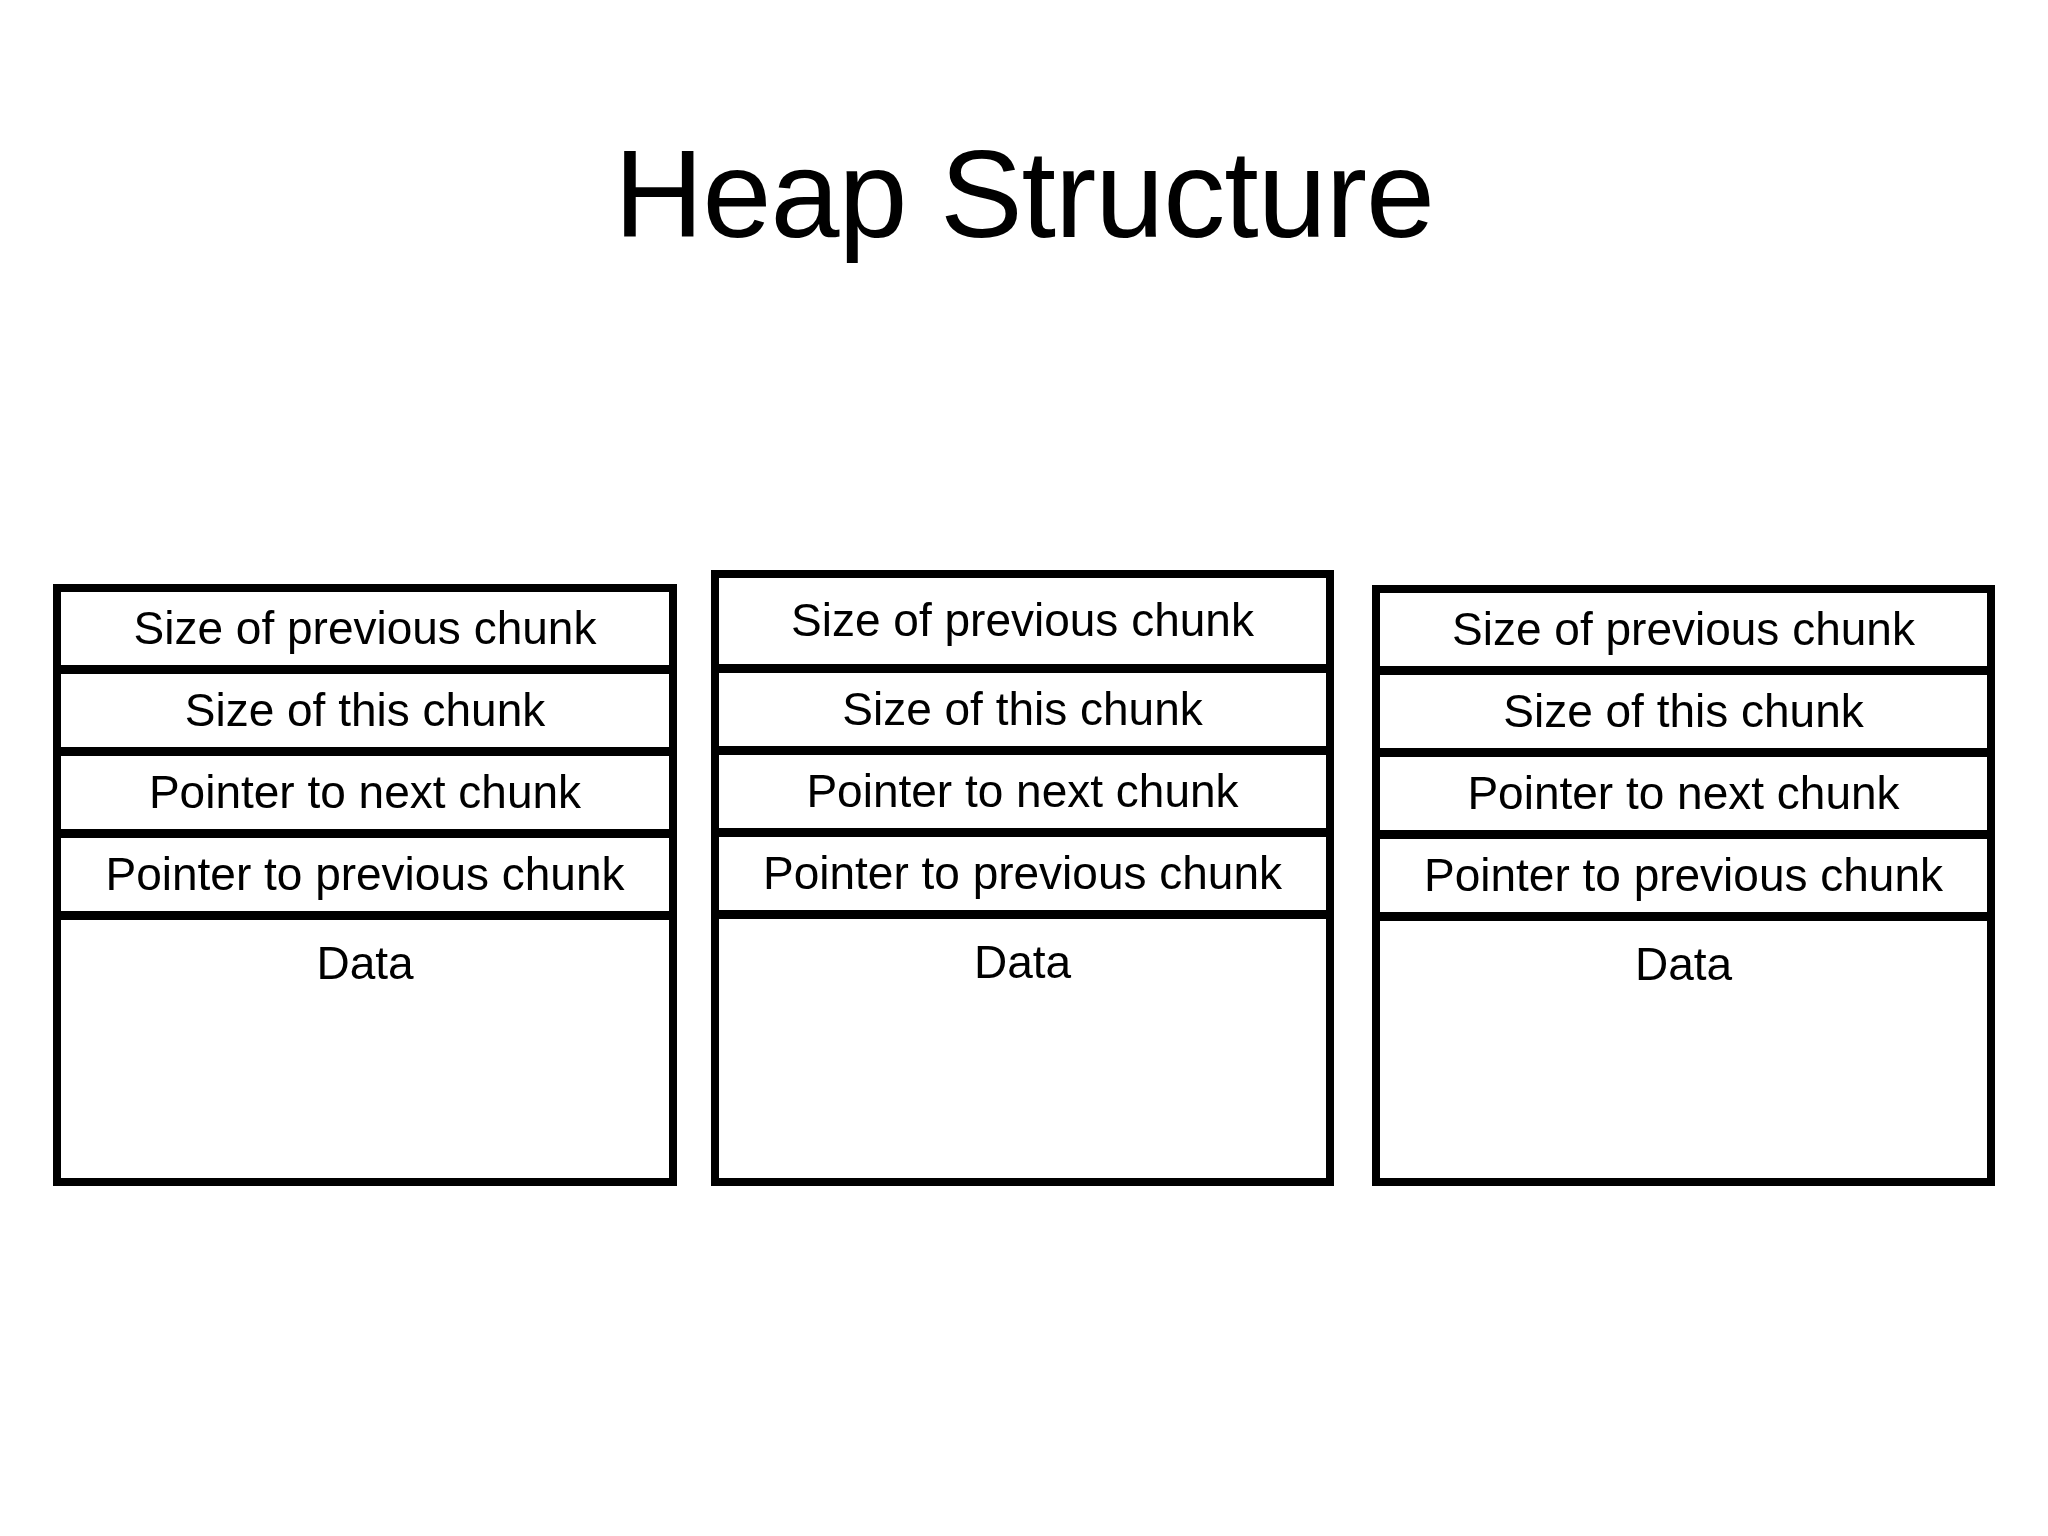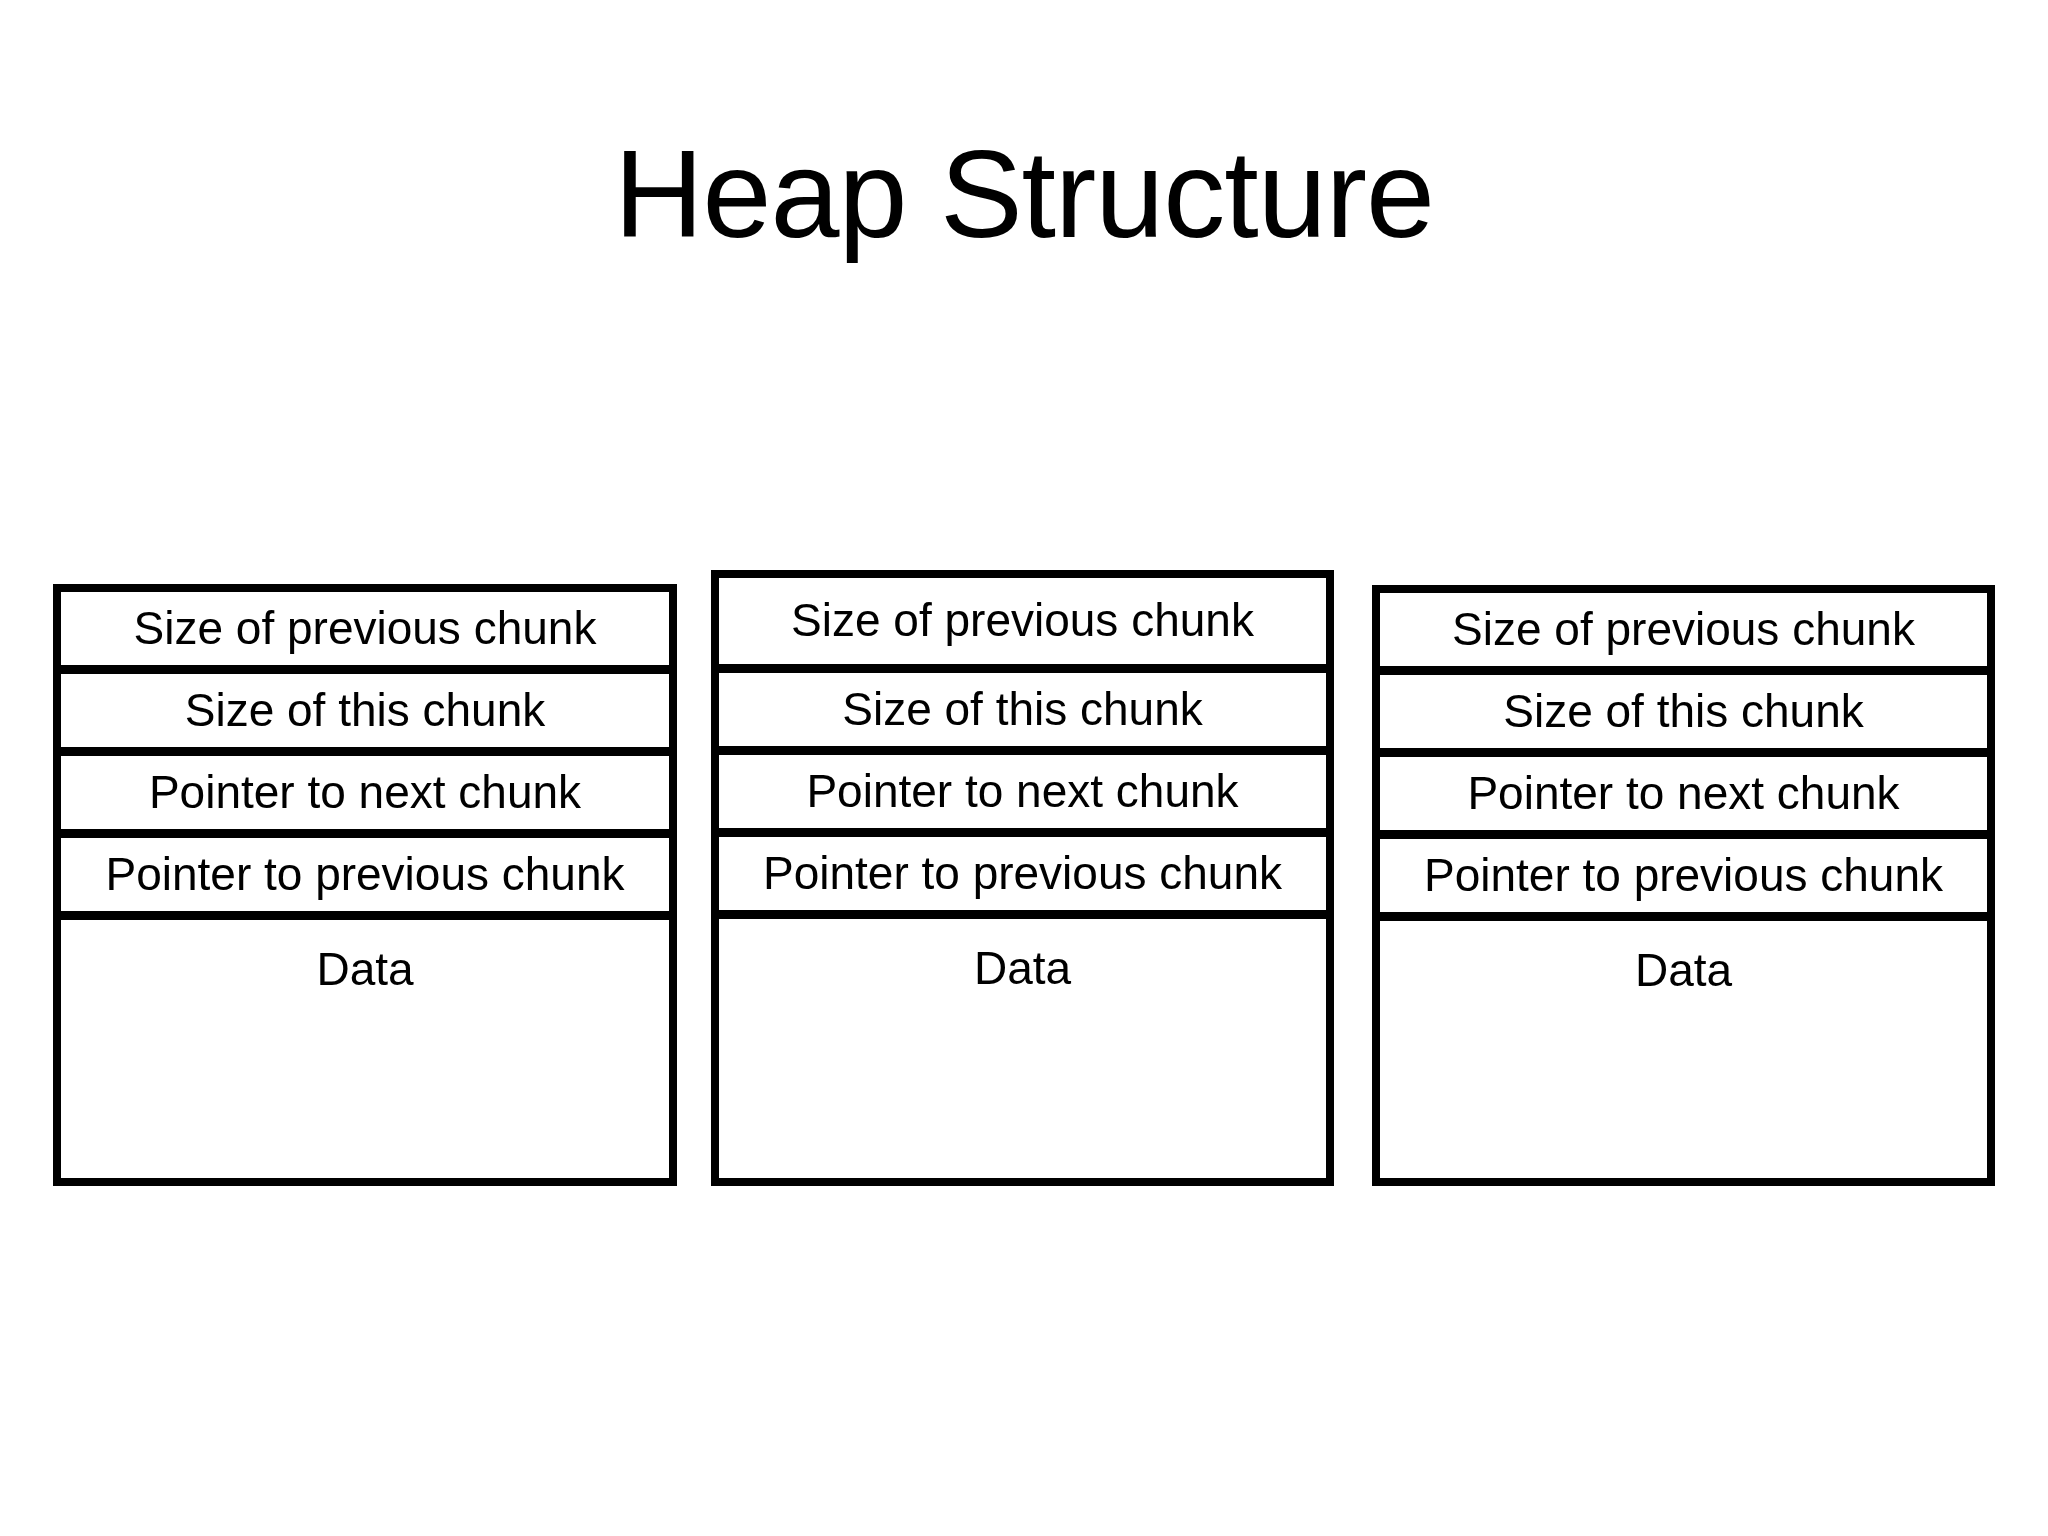--- a/index.html
+++ b/index.html
@@ -57,21 +57,21 @@
     white-space: nowrap;
     color: var(--text);
   }
   
   .chunk-1 .row.field:first-child { height: 86px; }
   .row.data {
     flex: 1;
     height: auto;
     border-bottom: none;
     align-items: flex-start;
-    padding-top: 22px;
+    padding-top: 16px;
   }
 </style>
 </head>
 <body>
 
 <div class="slide">
   <h1 class="title">Heap Structure</h1>
 
   <div class="chunk chunk-0">
     <div class="row field">Size of previous chunk</div>

